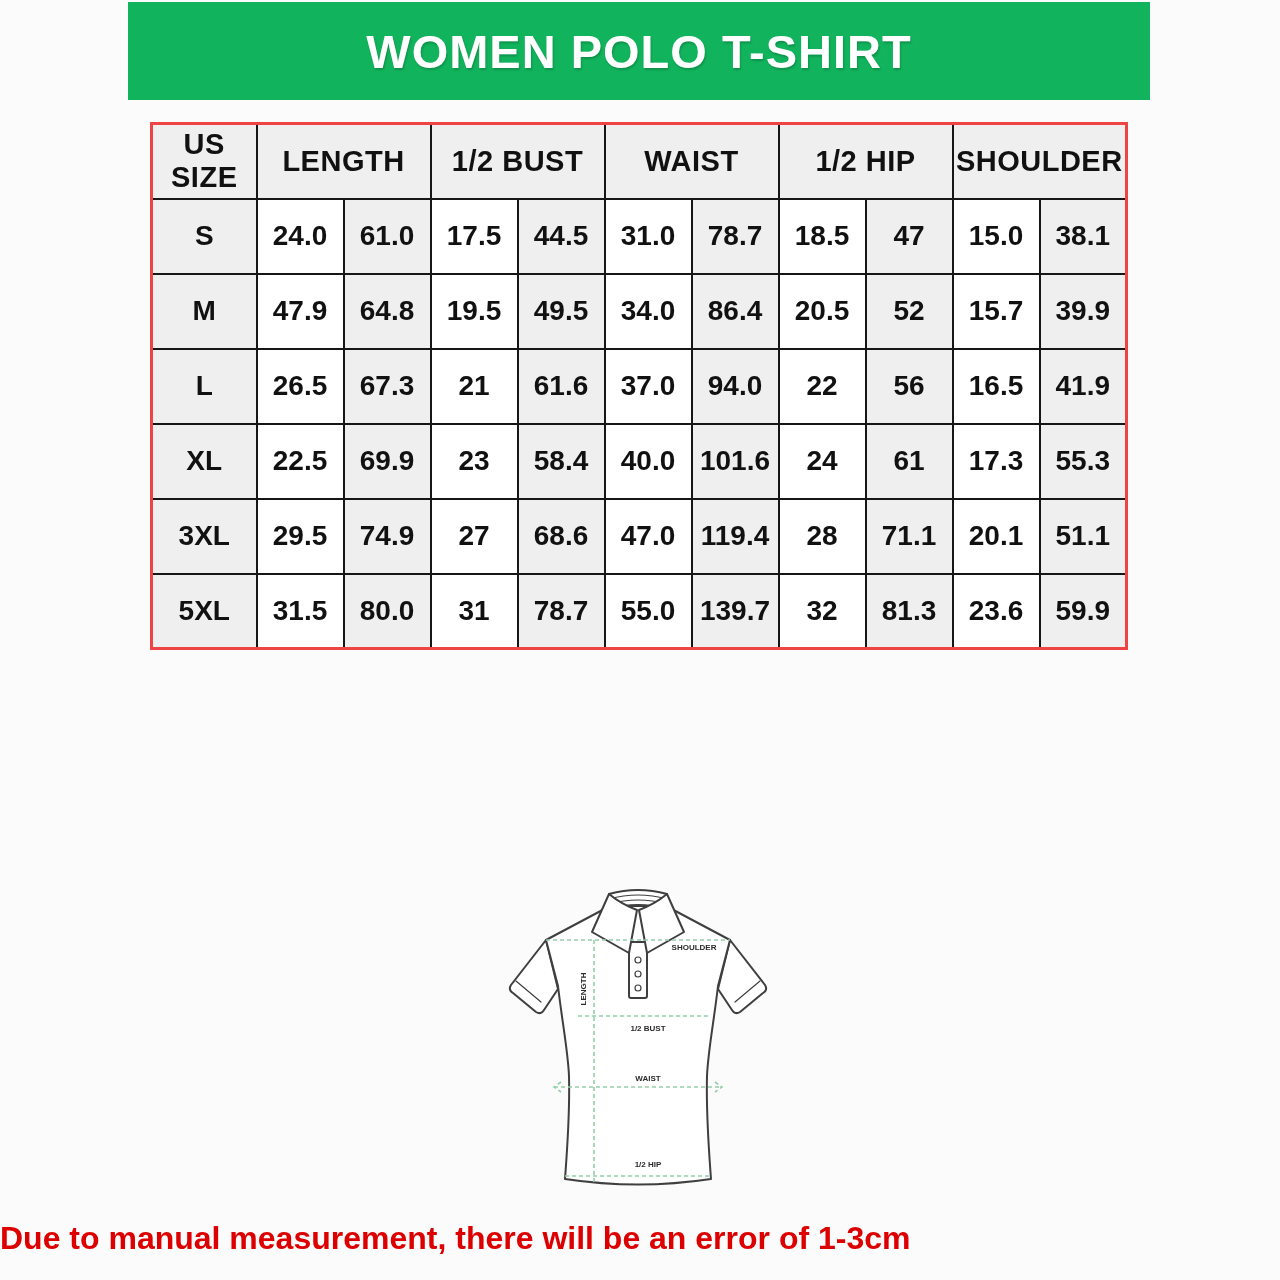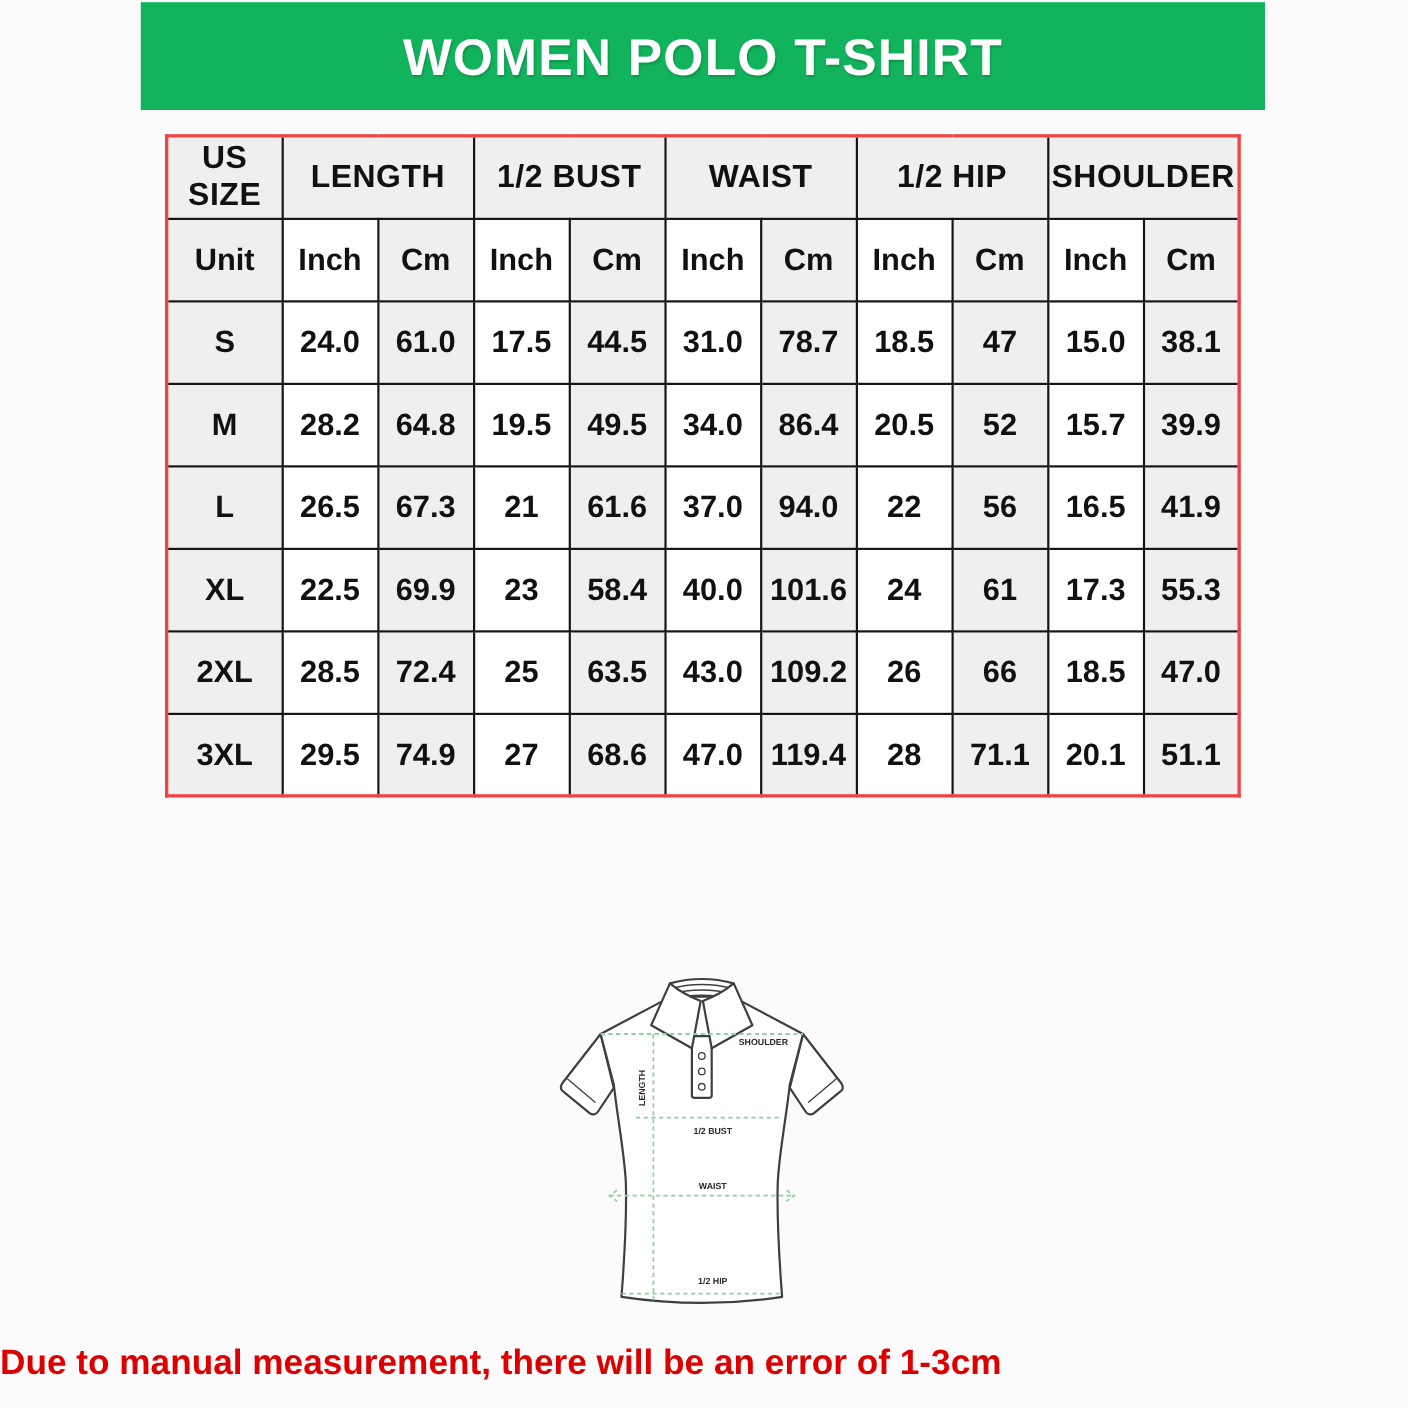--- a/index.html
+++ b/index.html
@@ -63,52 +63,39 @@
         <col>
       </colgroup>
     <thead>
         <tr>
           <th class="group shaded" colspan="1">US SIZE</th>
           <th class="group shaded" colspan="2">LENGTH</th>
           <th class="group shaded" colspan="2">1/2 BUST</th>
           <th class="group shaded" colspan="2">WAIST</th>
           <th class="group shaded" colspan="2">1/2 HIP</th>
           <th class="group shaded" colspan="2">SHOULDER</th>
-        </tr>
-        <tr>
-          <td class="shaded">Unit</td>
-          <td>Inch</td>
-          <td class="shaded">Cm</td>
-          <td>Inch</td>
-          <td class="shaded">Cm</td>
-          <td>Inch</td>
-          <td class="shaded">Cm</td>
-          <td>Inch</td>
-          <td class="shaded">Cm</td>
-          <td>Inch</td>
-          <td class="shaded">Cm</td>
         </tr>
       </thead>
     <tbody>
         <tr>
           <td class="shaded">S</td>
           <td>24.0</td>
           <td class="shaded">61.0</td>
           <td>17.5</td>
           <td class="shaded">44.5</td>
           <td>31.0</td>
           <td class="shaded">78.7</td>
           <td>18.5</td>
           <td class="shaded">47</td>
           <td>15.0</td>
           <td class="shaded">38.1</td>
         </tr>
         <tr>
           <td class="shaded">M</td>
-          <td>28.2</td>
+          <td>47.9</td>
           <td class="shaded">64.8</td>
           <td>19.5</td>
           <td class="shaded">49.5</td>
           <td>34.0</td>
           <td class="shaded">86.4</td>
           <td>20.5</td>
           <td class="shaded">52</td>
           <td>15.7</td>
           <td class="shaded">39.9</td>
         </tr>
@@ -132,45 +119,45 @@
           <td>23</td>
           <td class="shaded">58.4</td>
           <td>40.0</td>
           <td class="shaded">101.6</td>
           <td>24</td>
           <td class="shaded">61</td>
           <td>17.3</td>
           <td class="shaded">55.3</td>
         </tr>
         <tr>
-          <td class="shaded">2XL</td>
-          <td>28.5</td>
-          <td class="shaded">72.4</td>
-          <td>25</td>
-          <td class="shaded">63.5</td>
-          <td>43.0</td>
-          <td class="shaded">109.2</td>
-          <td>26</td>
-          <td class="shaded">66</td>
-          <td>18.5</td>
-          <td class="shaded">47.0</td>
-        </tr>
-        <tr>
           <td class="shaded">3XL</td>
           <td>29.5</td>
           <td class="shaded">74.9</td>
           <td>27</td>
           <td class="shaded">68.6</td>
           <td>47.0</td>
           <td class="shaded">119.4</td>
           <td>28</td>
           <td class="shaded">71.1</td>
           <td>20.1</td>
           <td class="shaded">51.1</td>
         </tr>
+        <tr>
+          <td class="shaded">5XL</td>
+          <td>31.5</td>
+          <td class="shaded">80.0</td>
+          <td>31</td>
+          <td class="shaded">78.7</td>
+          <td>55.0</td>
+          <td class="shaded">139.7</td>
+          <td>32</td>
+          <td class="shaded">81.3</td>
+          <td>23.6</td>
+          <td class="shaded">59.9</td>
+        </tr>
       </tbody>
   </table>
 
   <div class="diagram">
     <svg viewBox="0 0 284 314">
 
       <path class="outline" d="M 48 54 L 13 99 Q 10 104 15 107 L 38 126 Q 43 129 46 124 L 60 103 Z"></path>
       <path class="outline" d="M 232 54 L 267 99 Q 270 104 265 107 L 242 126 Q 237 129 234 124 L 220 103 Z"></path>
       <path class="thin" d="M 18 95 L 43 116"></path>
       <path class="thin" d="M 262 95 L 237 116"></path>

